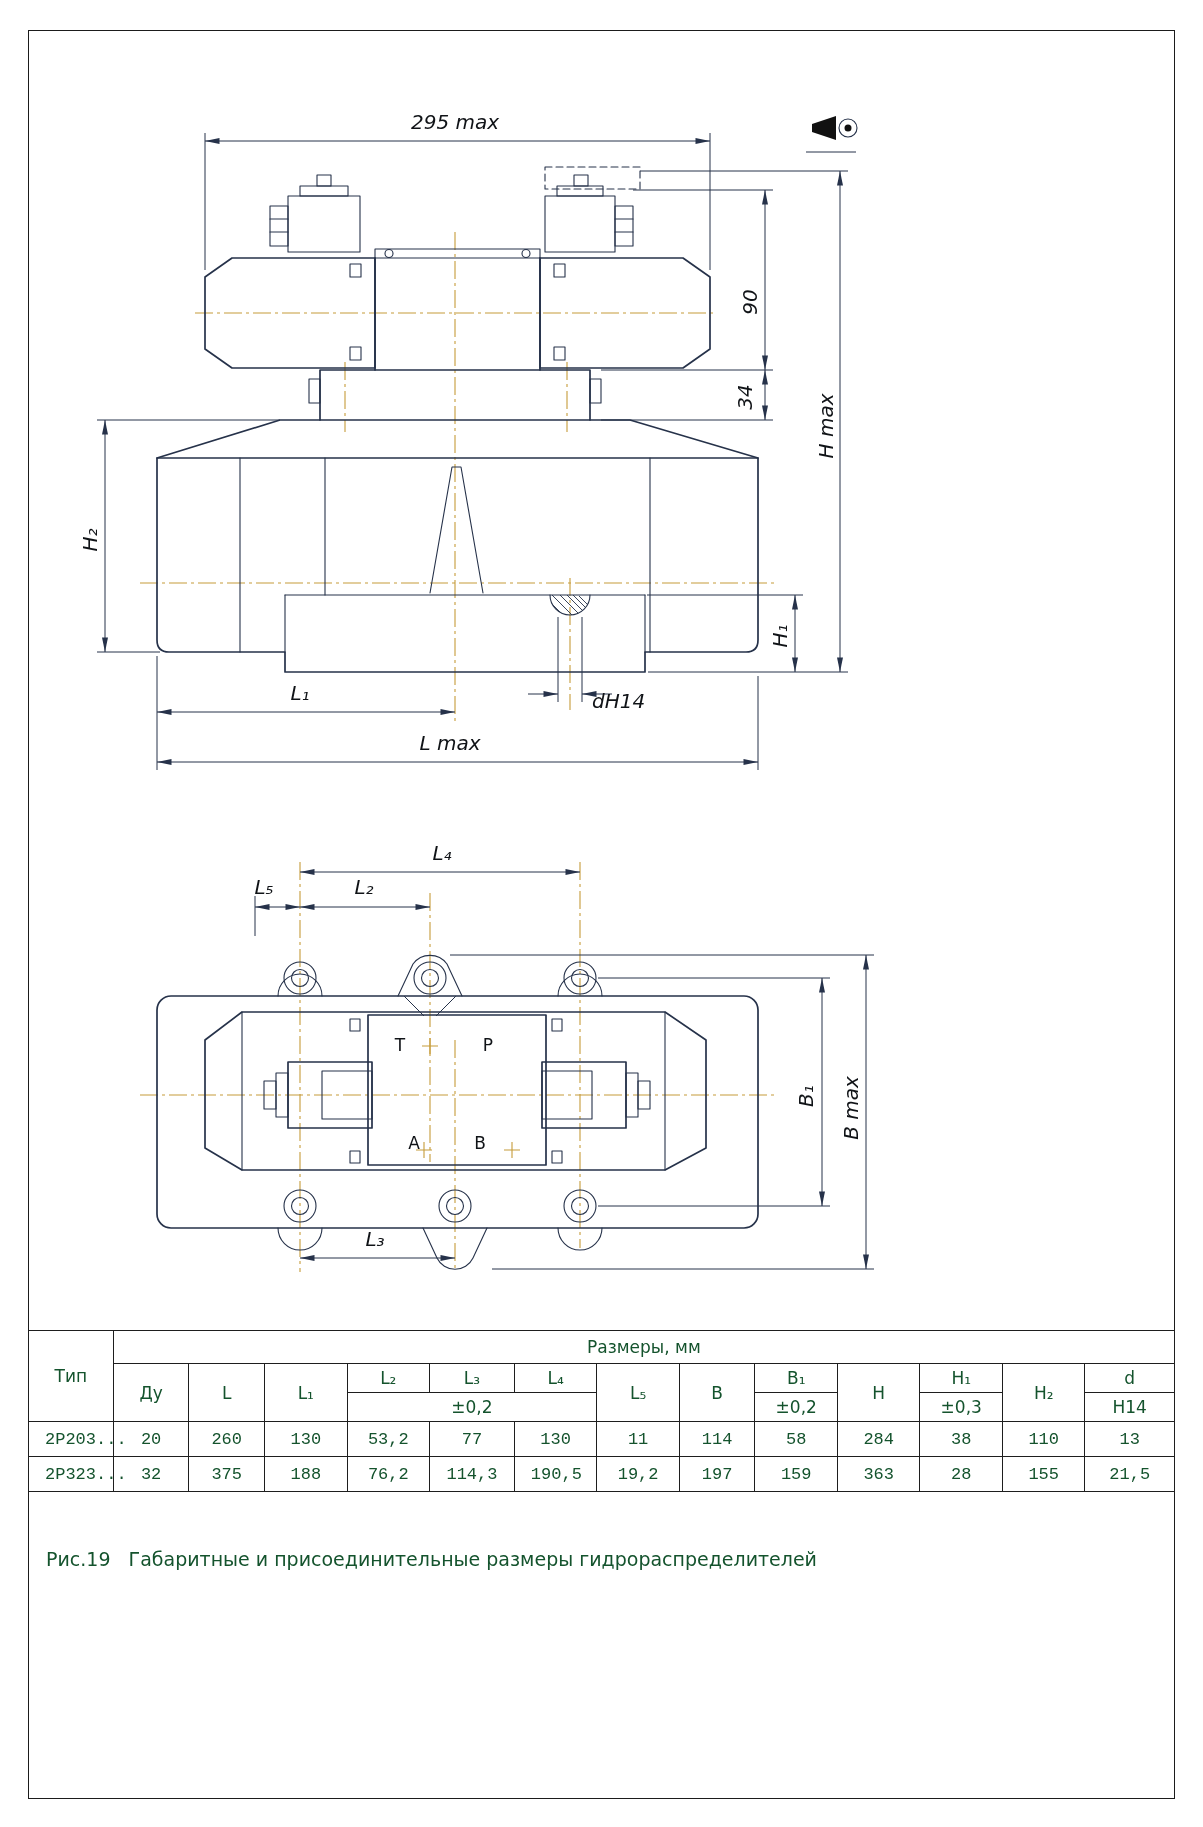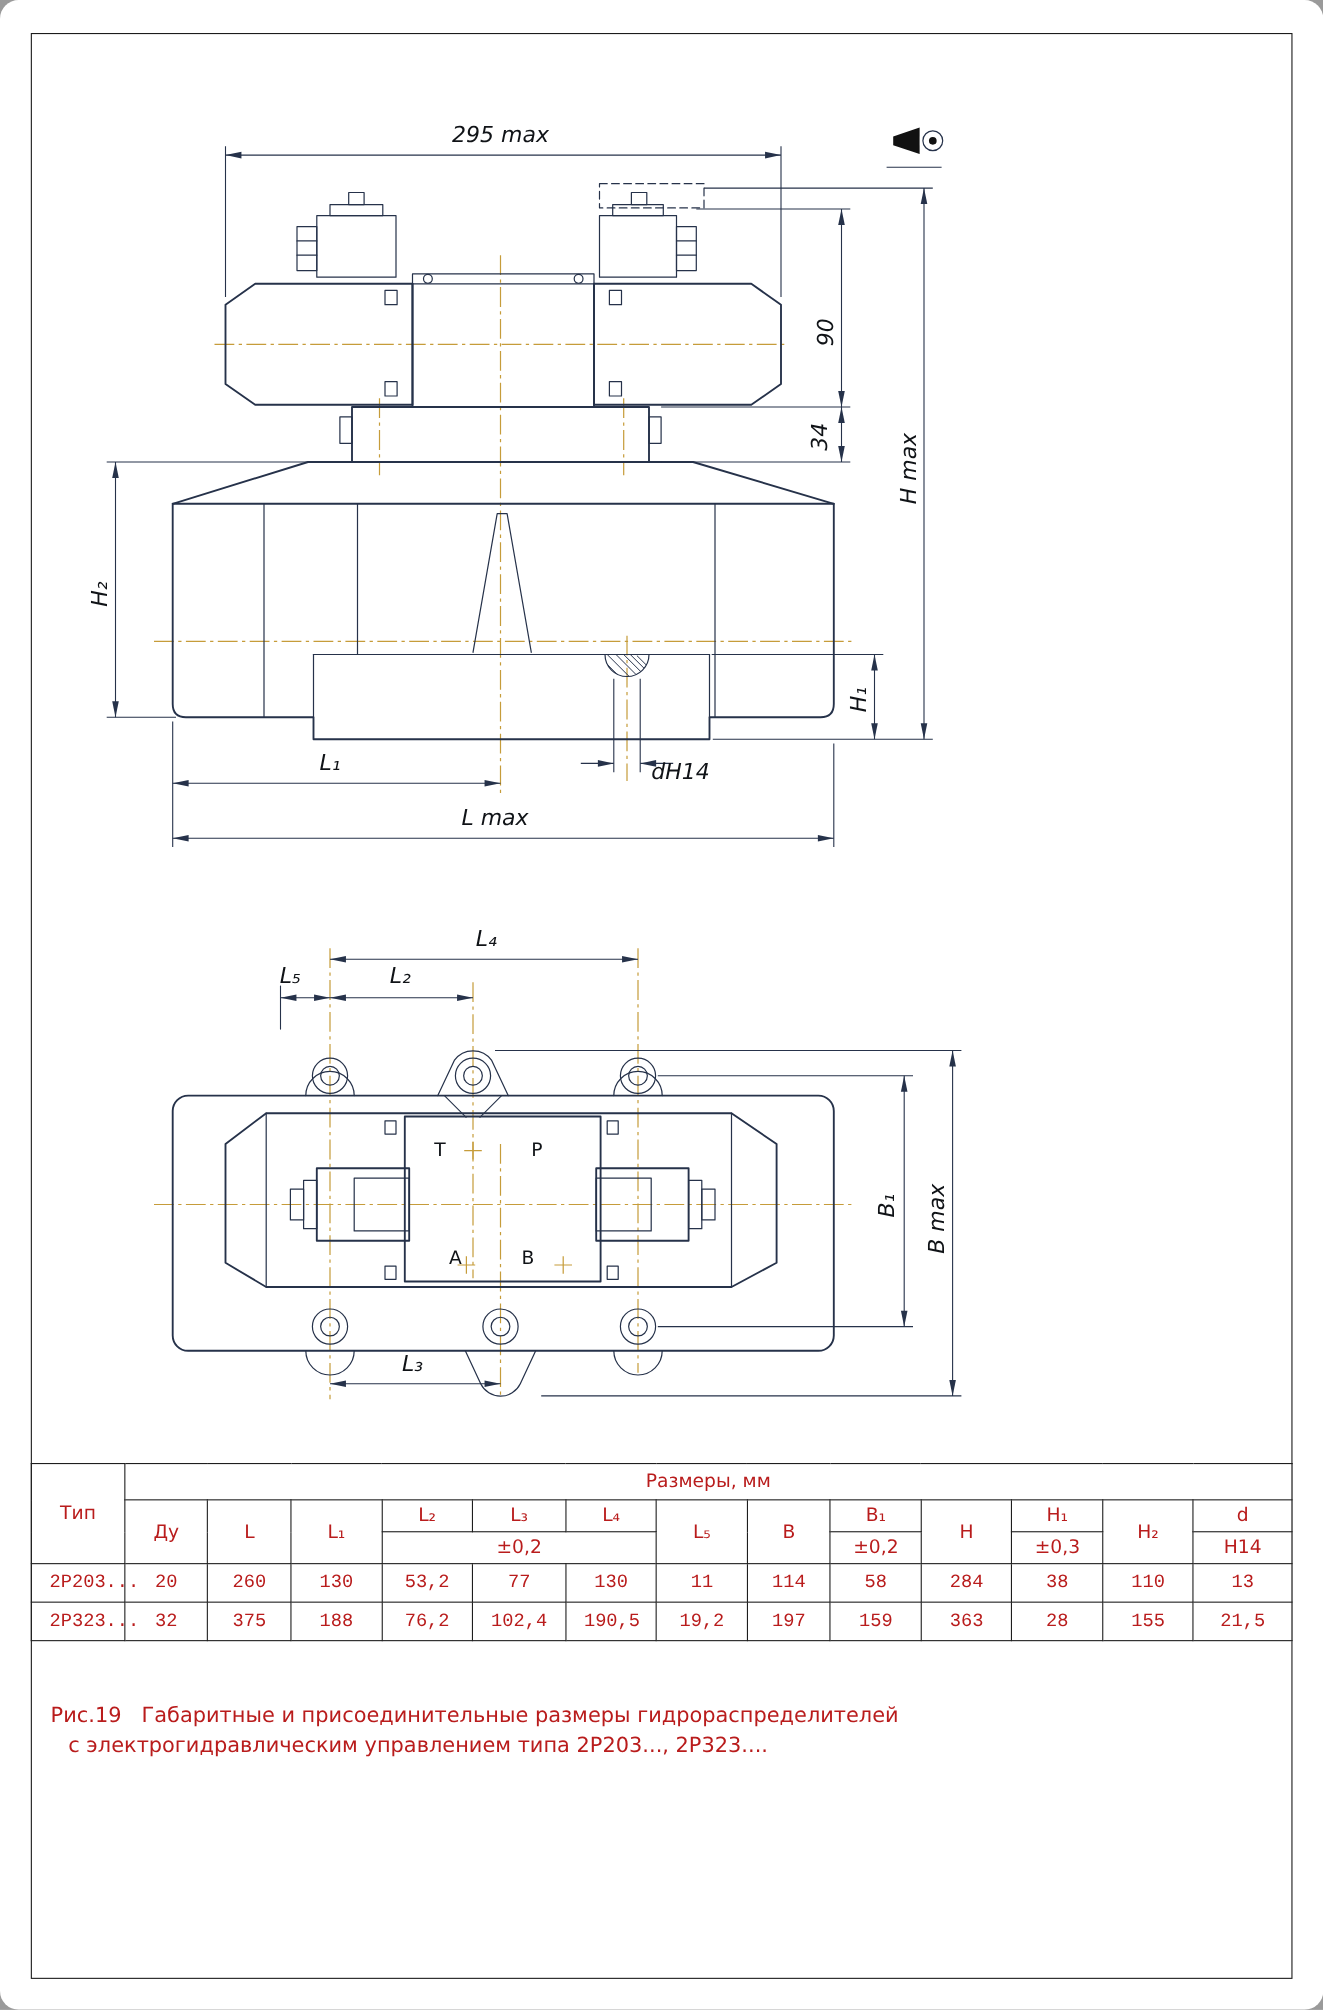--- a/index.html
+++ b/index.html
@@ -1,19 +1,19 @@
 <!DOCTYPE html>
 <html><head>
 <meta charset="utf-8">
 <style>
   html,body { margin:0; padding:0; background:#9a9a9a; }
   .page {
     position:relative; width:1203px; height:1827px; margin:0 auto;
     background:#ffffff; overflow:hidden;
-    font-family:"DejaVu Sans","Liberation Sans",sans-serif; color:#b91c1c;border-radius:17px;
+    font-family:"DejaVu Sans","Liberation Sans",sans-serif; color:#14532d;
   }
   .frame {
     position:absolute; left:28px; right:28px; top:30px; bottom:28px;
     border:1.6px solid #1b1b1b; pointer-events:none;
   }
   svg.drawing { position:absolute; left:0; top:0; }
 
   
   .o   { fill:none; stroke:#26324a; stroke-width:1.7; stroke-linejoin:round; stroke-linecap:round; }
   .t   { stroke-width:1.1; }
@@ -359,32 +359,31 @@
           <td>38</td>
           <td>110</td>
           <td>13</td>
         </tr>
         <tr>
           <td>2Р323...</td>
           <td>32</td>
           <td>375</td>
           <td>188</td>
           <td>76,2</td>
-          <td>102,4</td>
+          <td>114,3</td>
           <td>190,5</td>
           <td>19,2</td>
           <td>197</td>
           <td>159</td>
           <td>363</td>
           <td>28</td>
           <td>155</td>
           <td>21,5</td>
         </tr>
       </tbody>
     </table>
   </div>
 
   <div class="caption">
     <span>Рис.19</span>&nbsp;&nbsp;
     <span>Габаритные и присоединительные размеры гидрораспределителей</span><br>
-    <span class="cap2">с электрогидравлическим управлением типа 2Р203..., 2Р323....</span>
   </div>
 </div>
 
 </body></html>

